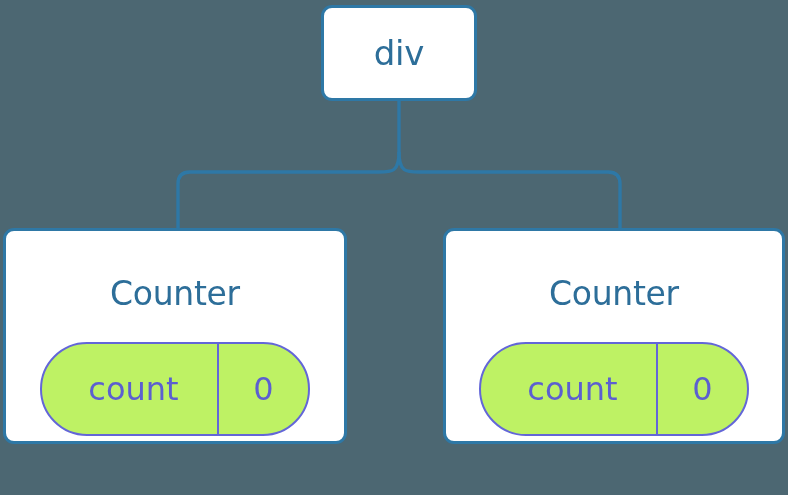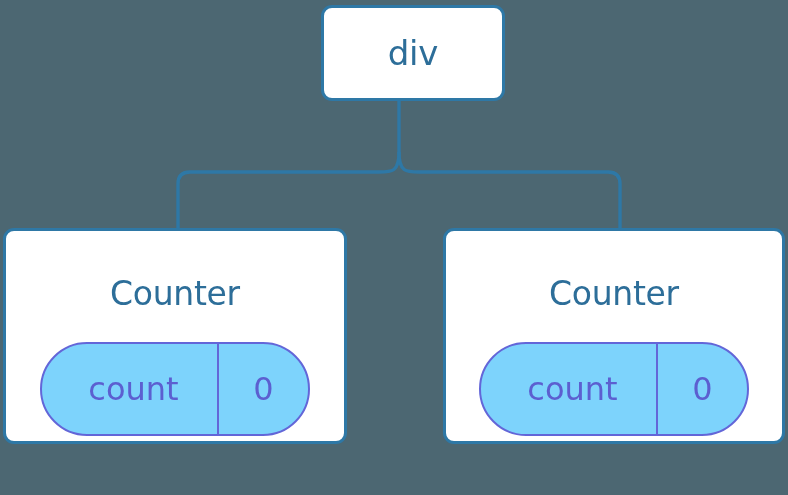--- a/index.html
+++ b/index.html
@@ -40,21 +40,21 @@
     box-sizing: border-box;
     display: flex;
     flex-direction: column;
     align-items: center;
   }
 
   
   .node-root {
     left: 321px;
     top: 5px;
-    width: 184px;
+    width: 156px;
     height: 96px;
     justify-content: center;
   }
   .node-root .node-title {
     font-size: 34px;
     color: #2d6e99;
     letter-spacing: -0.2px;
     line-height: 1;
   }
 
@@ -78,21 +78,21 @@
   }
 
   
   .state-pill {
     display: flex;
     align-items: stretch;
     height: 94px;
     border: 2px solid #6366d8;
     border-radius: 47px;
     box-sizing: border-box;
-    background: #7dd3fc;
+    background: #bef264;
     overflow: hidden;
   }
   .state-key,
   .state-value {
     display: flex;
     align-items: center;
     justify-content: center;
     font-size: 32px;
     color: #5c5fd0;
     line-height: 1;

